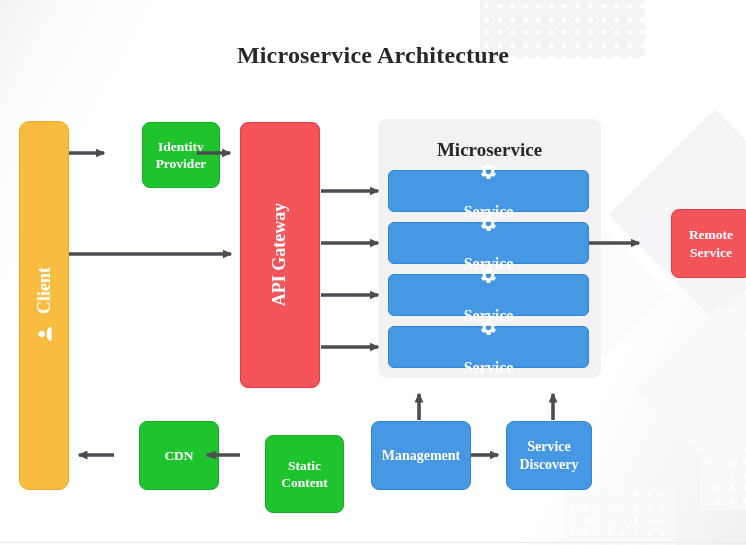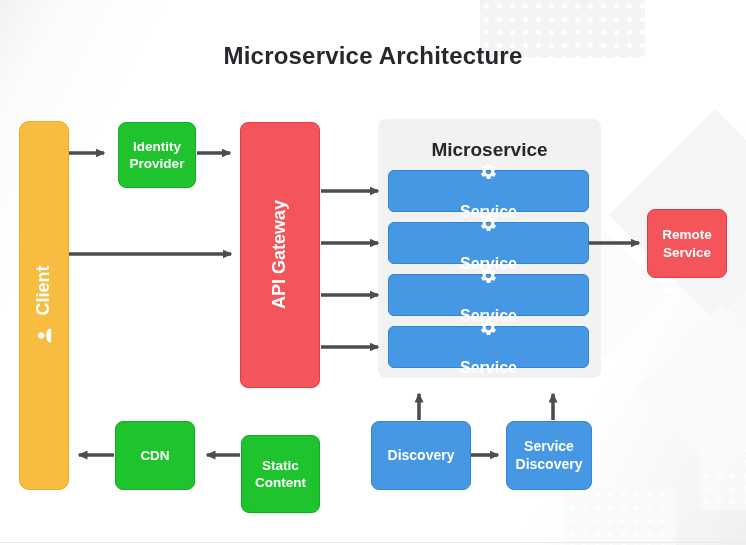--- a/index.html
+++ b/index.html
@@ -3,40 +3,40 @@
 <meta charset="utf-8">
 <style>
   html,body{margin:0;padding:0;}
   body{
     width:746px;height:545px;
     font-family:"Liberation Sans", sans-serif;
     background:#ffffff;
     overflow:hidden;
   }
   .stage{position:relative;width:746px;height:545px;overflow:hidden;
-    background:linear-gradient(118deg,#f2f2f4 0%,#fbfbfc 6%,#ffffff 16%,#ffffff 78%,#f7f7f8 90%,#eff0f2 100%);}
+    background:linear-gradient(118deg,#f2f2f4 0%,#fbfbfc 6%,#ffffff 16%,#ffffff 78%,#f7f7f8 90%,#eff0f2 100%);font-family:Liberation Serif, serif;}
   .bottom-line{position:absolute;left:0;right:0;bottom:2px;height:1px;background:#e9e9ec;}
 
   
   .deco{position:absolute;z-index:0;pointer-events:none;}
   .dots{background-color:#f3f3f5;
     background-image:radial-gradient(circle,#ffffff 2.2px,rgba(255,255,255,0) 2.7px);
     background-size:13px 13px;opacity:.85;}
   .dots-faint{background-color:#fafafb;}
   .diamond{transform:rotate(45deg);}
 
   
   .node{position:absolute;z-index:2;box-sizing:border-box;border-radius:8px;
     display:flex;align-items:center;justify-content:center;text-align:center;
     color:#fff;font-weight:700;line-height:1.28;}
   .green{background:#1fc32e;border:1px solid #12ad23;}
   .blue{background:#4697e4;border:1px solid #2f86d4;}
   .red{background:#f4555a;border:1px solid #e23b41;}
   .yellow{background:#f7bc40;border:1px solid #eca928;}
-  .small-label{font-size:13.5px;}
+  .small-label{font-size:13.5px;margin-left:24px;}
 
   .client{left:19px;top:121px;width:50px;height:369px;border-radius:10px;}
   .gateway{left:240px;top:122px;width:80px;height:266px;}
   .rot{transform:rotate(-90deg);display:flex;align-items:center;gap:10px;
     white-space:nowrap;font-size:18px;font-weight:700;}
 
   .panel{position:absolute;left:378px;top:119px;width:223px;height:259px;z-index:1;
     background:#f2f2f3;border-radius:8px;}
   .panel-title{margin-top:20px;text-align:center;font-size:19px;font-weight:700;color:#28282c;}
   .service{position:absolute;left:10px;width:201px;height:42px;box-sizing:border-box;
@@ -137,21 +137,21 @@
     <span style="width:56px;">Remote Service</span>
   </div>
 
   <div class="node green small-label cdn">
     <span>CDN</span>
   </div>
   <div class="node green small-label static">
     <span style="width:60px;">Static Content</span>
   </div>
   <div class="node blue mgmt">
-    <span>Discovery</span>
+    <span>Management</span>
   </div>
   <div class="node blue discovery">
     <span style="width:70px;">Service Discovery</span>
   </div>
 
   <svg class="arrows" width="746" height="545" viewBox="0 0 746 545">
     <defs>
       <marker id="ah" markerWidth="10" markerHeight="9" refX="8.5" refY="4.5" orient="auto" markerUnits="userSpaceOnUse">
         <path d="M0,0 L10,4.5 L0,9 Z" fill="#4c4d51"></path>
       </marker>

